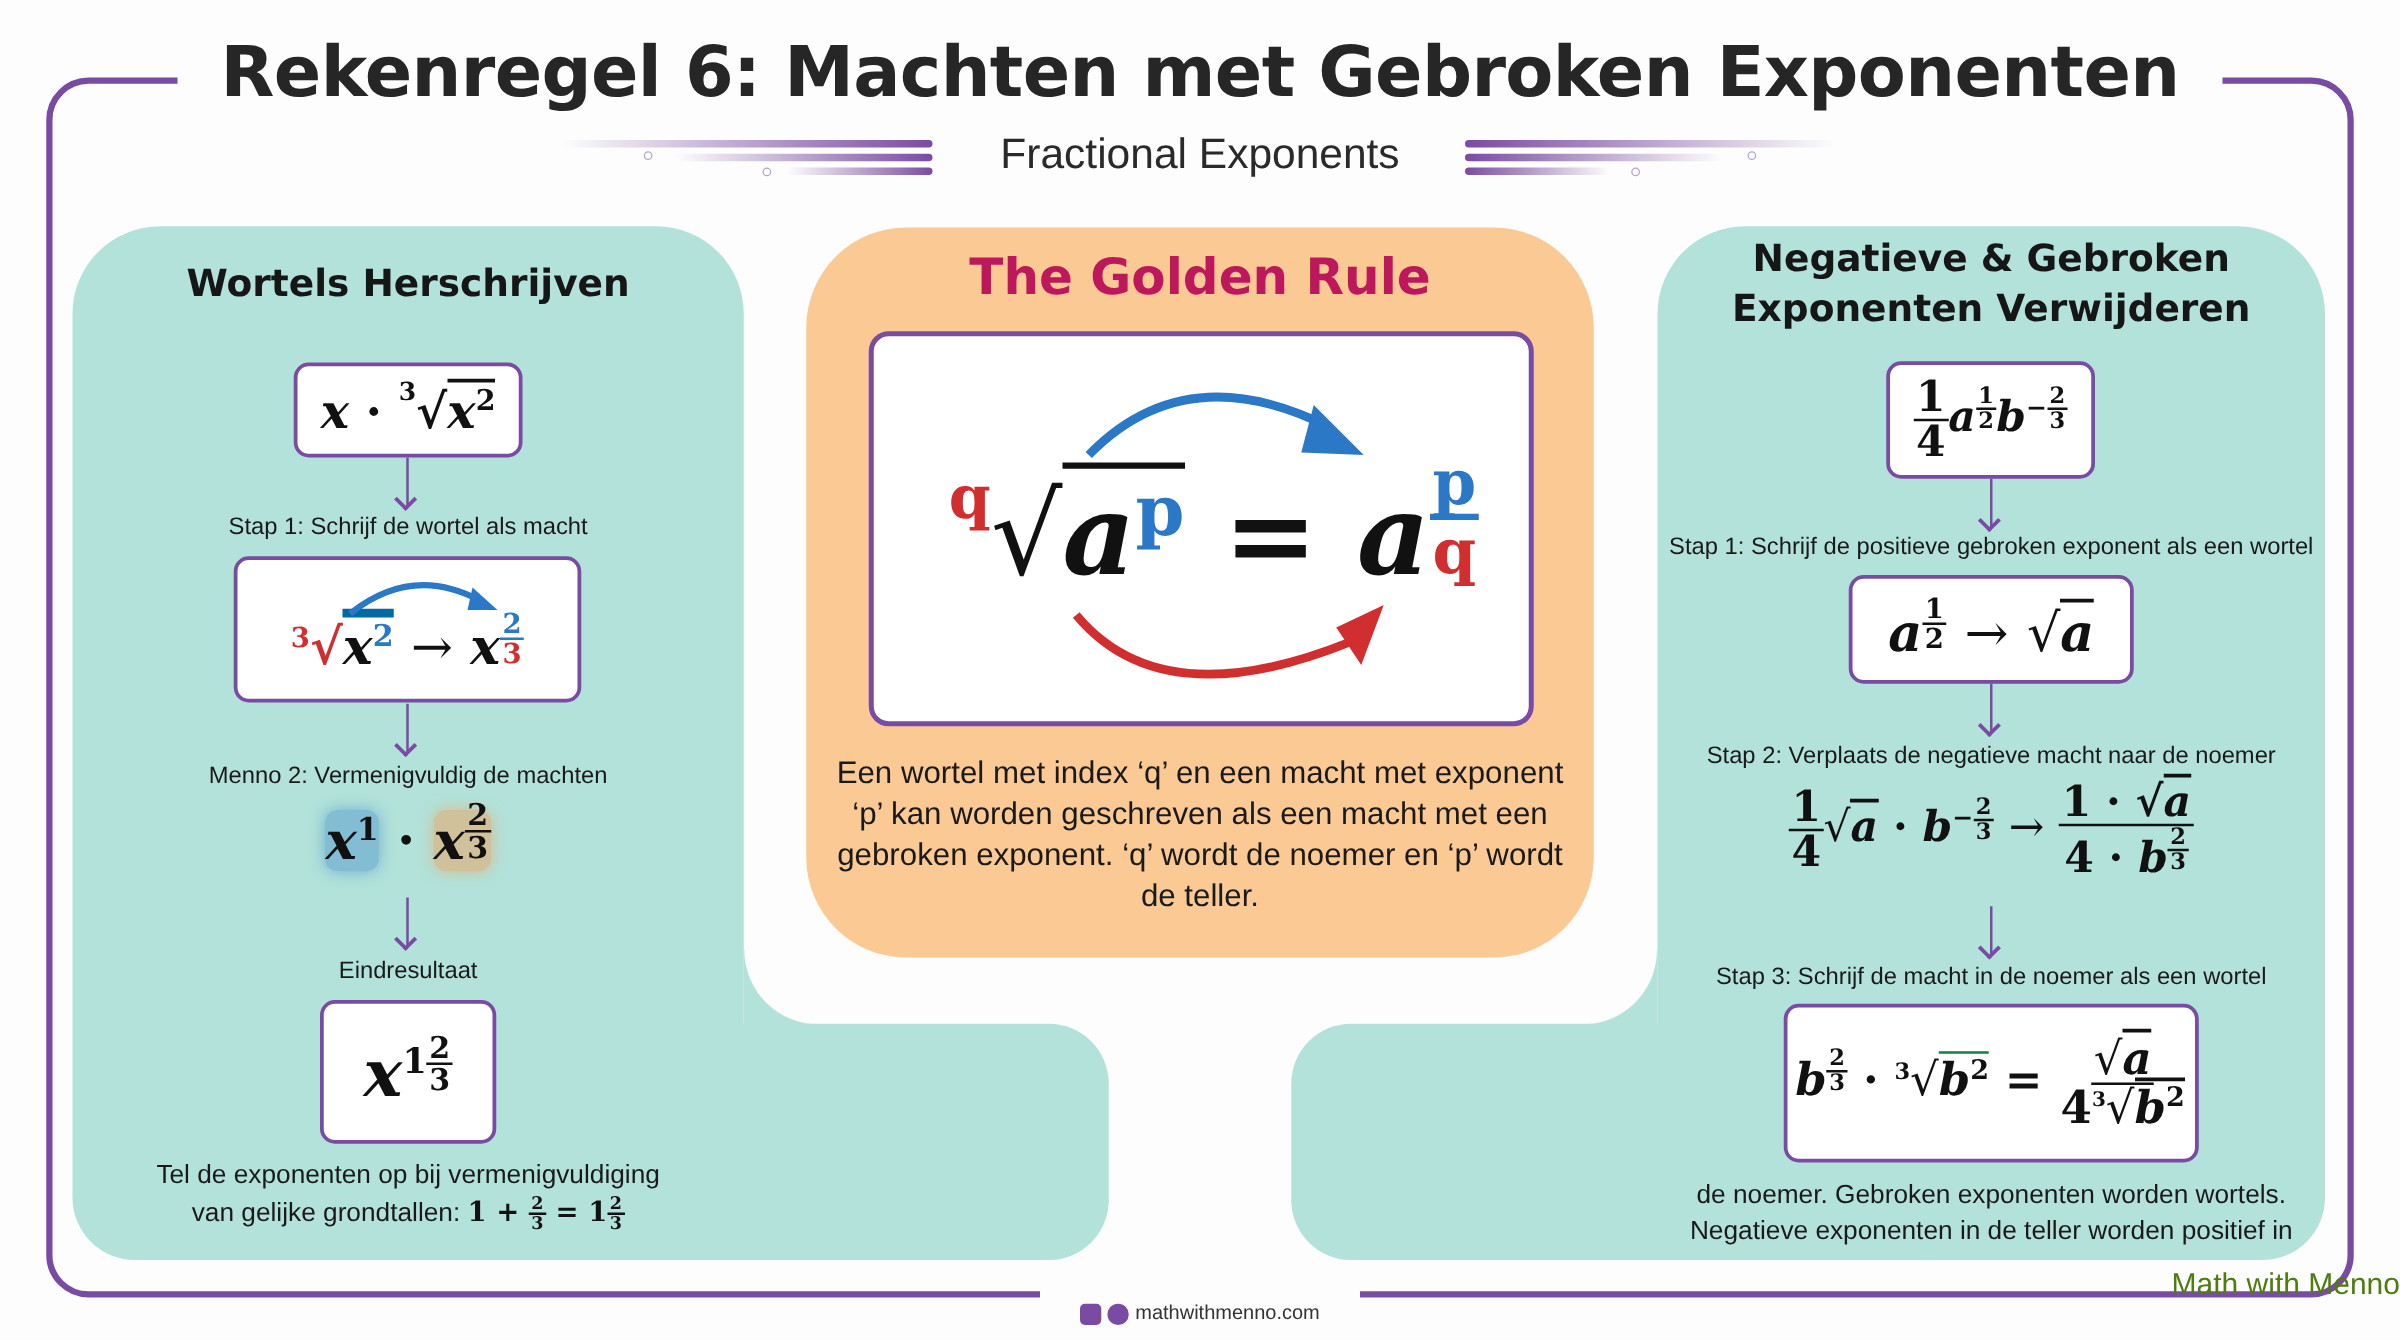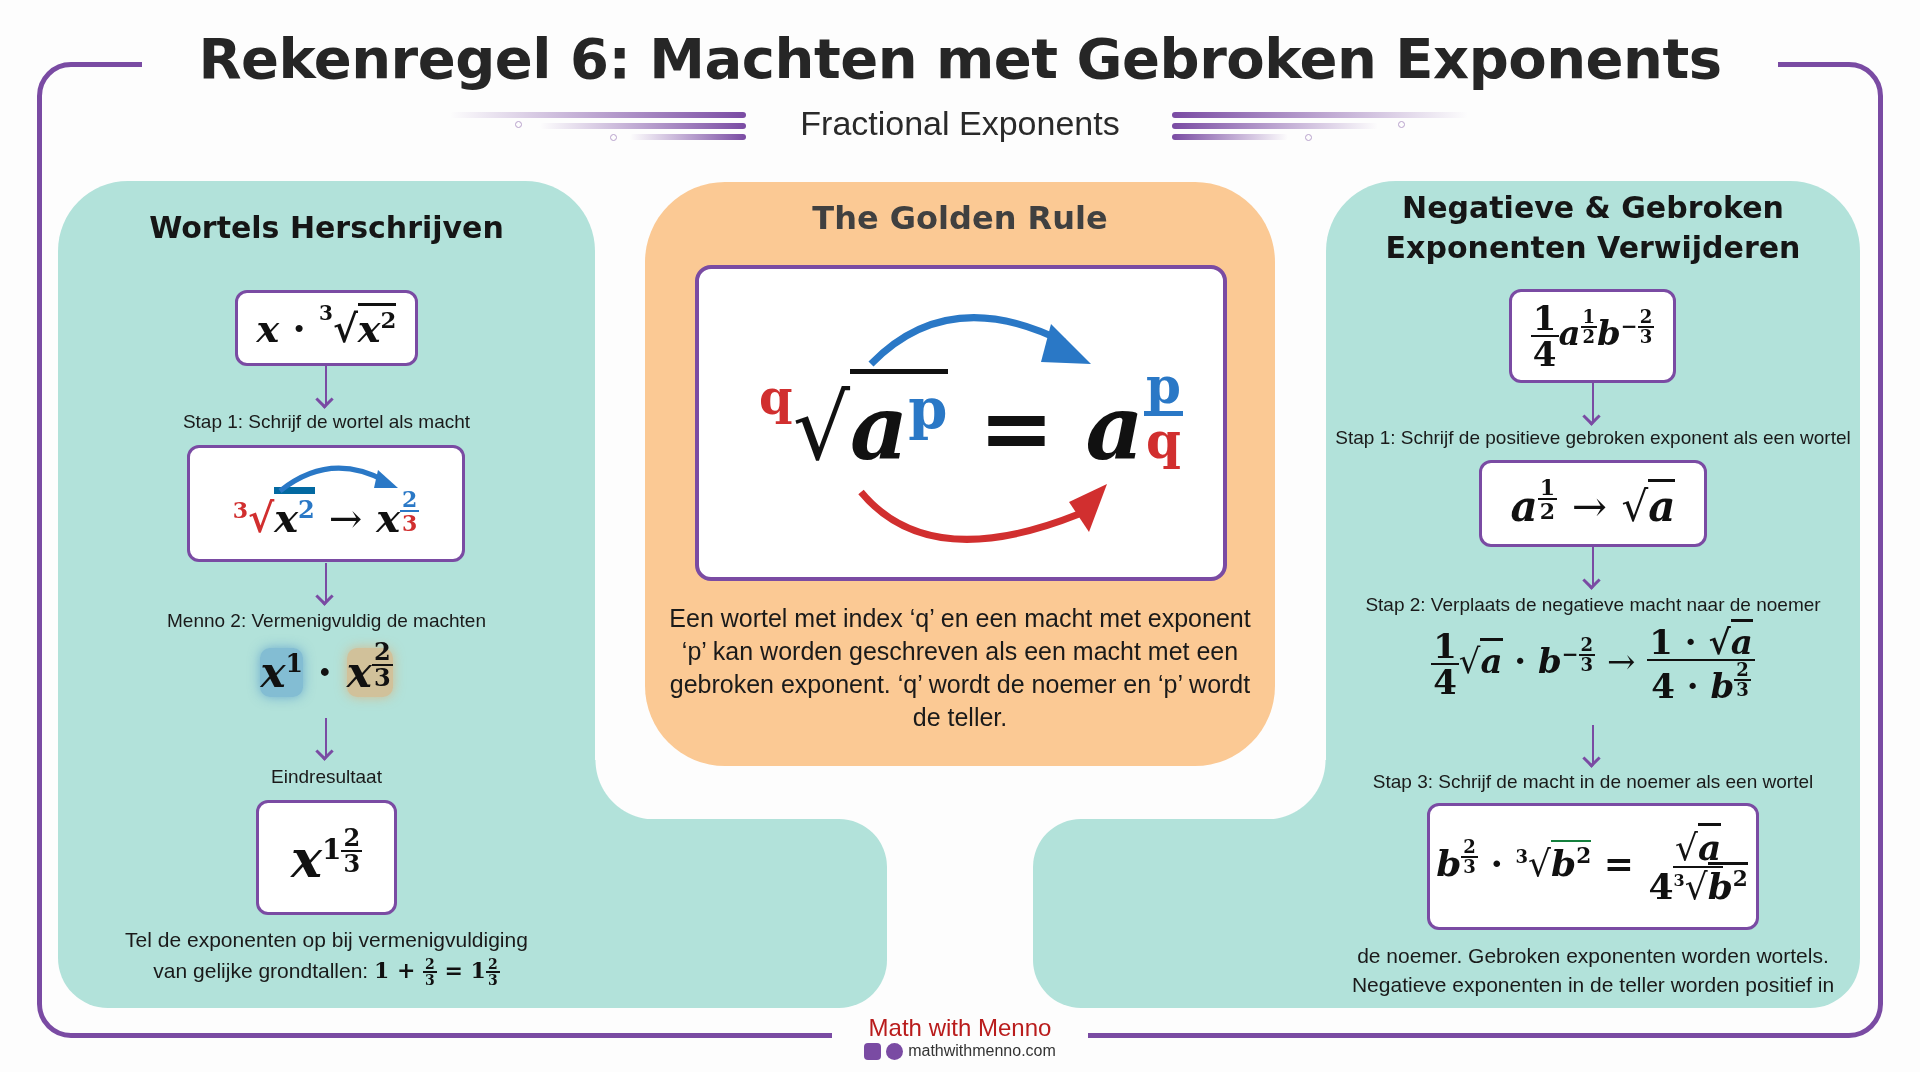--- a/index.html
+++ b/index.html
@@ -17,51 +17,51 @@
 
   .teal{background:#b2e2da;position:absolute;}
   .left-main{left:58px;top:181px;width:537px;height:827px;border-radius:70px 70px 0 50px;}
   .left-ext{left:200px;top:819px;width:687px;height:189px;border-radius:0 48px 48px 0;}
   .right-main{left:1326px;top:181px;width:534px;height:827px;border-radius:70px 70px 50px 0;}
   .right-ext{left:1033px;top:819px;width:400px;height:189px;border-radius:48px 0 0 48px;}
   .notch-l{position:absolute;left:595px;top:760px;width:60px;height:60px;background:radial-gradient(circle at 100% 0,transparent 59px,#b2e2da 60px);}
   .notch-r{position:absolute;left:1266px;top:760px;width:60px;height:60px;background:radial-gradient(circle at 0 0,transparent 59px,#b2e2da 60px);}
 
   .center{position:absolute;left:645px;top:182px;width:630px;height:584px;background:#fbc994;border-radius:80px;}
-  .center h2{margin:0;position:absolute;top:17px;width:100%;text-align:center;font-size:32px;font-weight:bold;color:#404040;}
+  .center h2{margin:0;position:absolute;top:17px;width:100%;text-align:center;font-size:40px;font-weight:bold;color:#be185d;}
   .golden-box{position:absolute;left:50px;top:83px;width:532px;height:316px;background:#fff;border:4px solid #7a4ba3;border-radius:16px;box-sizing:border-box;}
   .center-desc{position:absolute;top:420px;left:20px;right:20px;text-align:center;font-size:25px;line-height:33px;color:#1a1a1a;font-family:"Liberation Sans",sans-serif;}
 
   .panel-title{position:absolute;text-align:center;font-weight:bold;color:#161616;}
   .math{font-family:"DejaVu Serif","Liberation Serif",serif;font-weight:bold;font-style:italic;color:#111;}
   .mbox{position:absolute;background:#fff;border:3px solid #7a4ba3;border-radius:12px;box-sizing:border-box;display:flex;align-items:center;justify-content:center;}
   .step{position:absolute;text-align:center;font-size:19px;color:#1a1a1a;font-family:"Liberation Sans",sans-serif;white-space:nowrap;}
   .arrow{position:absolute;width:2px;background:#7a4ba3;}
   .arrow::after{content:"";position:absolute;left:-7px;bottom:-2px;width:10px;height:10px;border-right:3px solid #7a4ba3;border-bottom:3px solid #7a4ba3;transform:rotate(45deg);}
   .note{position:absolute;text-align:center;font-size:21px;line-height:30px;color:#1a1a1a;font-family:"Liberation Sans",sans-serif;}
   .frac{display:inline-flex;flex-direction:column;align-items:center;vertical-align:middle;line-height:1;}
   .frac .n{border-bottom:2px solid currentColor;padding:0 2px;}
   .frac .d{padding:0 2px;}
   sup{font-size:0.6em;}
   .red{color:#d12f2f;}
   .blue{color:#2a78c6;}
   .up{font-style:normal;}
-  .footer-name{position:absolute;top:1014px;left:0;width:1920px;text-align:center;font-size:24px;color:#b91c1c;font-family:"Liberation Sans",sans-serif;}
+  .footer-name{position:absolute;top:1014px;left:0;width:1920px;text-align:right;font-size:24px;color:#4d7c0f;font-family:"Liberation Sans",sans-serif;}
   .footer-url{position:absolute;top:1042px;left:0;width:1920px;display:flex;justify-content:center;align-items:center;gap:5px;font-size:16px;color:#333;font-family:"Liberation Sans",sans-serif;}
   .icon-sq{width:17px;height:17px;background:#7a4ba3;border-radius:4px;display:inline-block;}
   .icon-globe{width:17px;height:17px;background:#7a4ba3;border-radius:50%;display:inline-block;}
 </style>
 </head>
 <body>
 
 <div class="frame"></div>
 <div class="frame-gap-top"></div>
 <div class="frame-gap-bottom"></div>
 
-<div class="main-title">Rekenregel 6: Machten met Gebroken Exponents</div>
+<div class="main-title">Rekenregel 6: Machten met Gebroken Exponenten</div>
 <div class="subtitle-wrap">
   <div class="deco l" style="left:450px;top:8px;width:296px;"></div>
   <div class="deco l" style="left:540px;top:19px;width:206px;"></div>
   <div class="deco l" style="left:630px;top:30px;width:116px;"></div>
   <div class="dot" style="left:515px;top:17px;"></div>
   <div class="dot" style="left:610px;top:30px;"></div>
   <div class="subtitle">Fractional Exponents</div>
   <div class="deco r" style="left:1172px;top:8px;width:296px;"></div>
   <div class="deco r" style="left:1172px;top:19px;width:206px;"></div>
   <div class="deco r" style="left:1172px;top:30px;width:116px;"></div>

